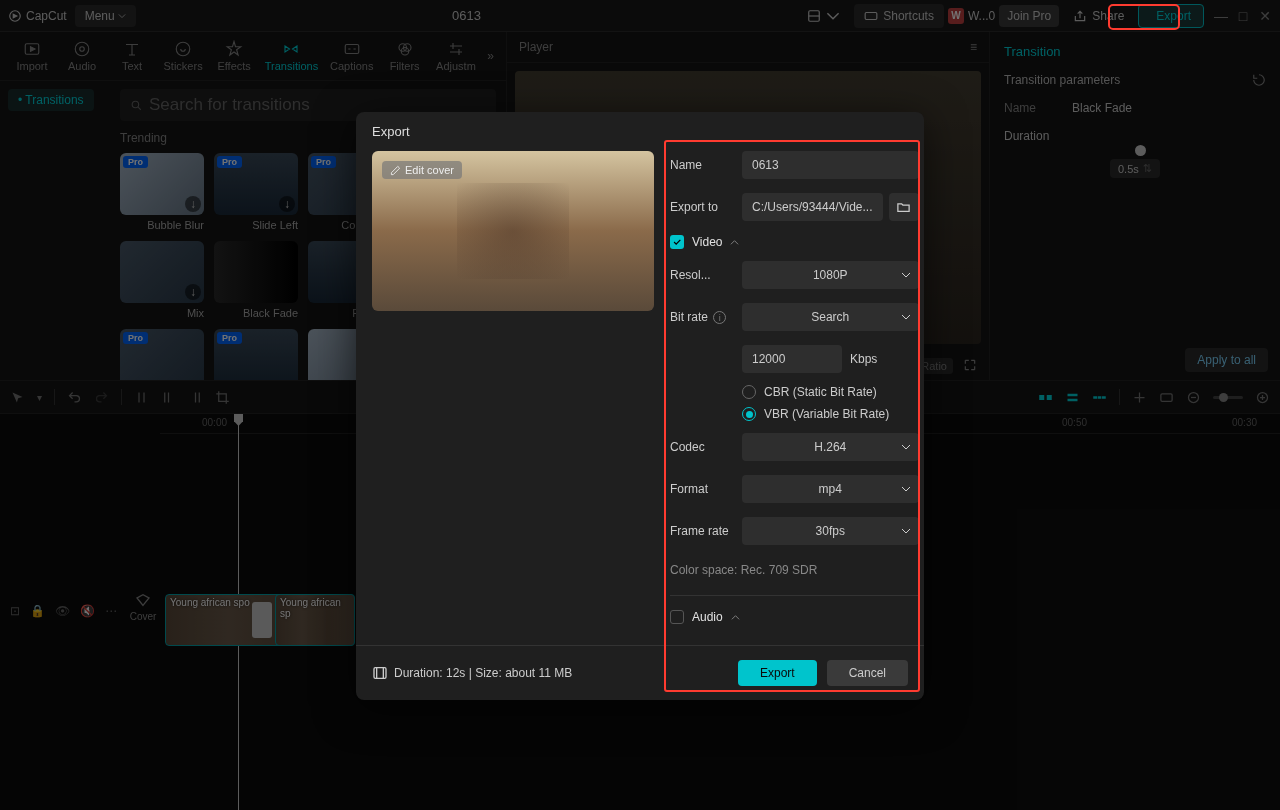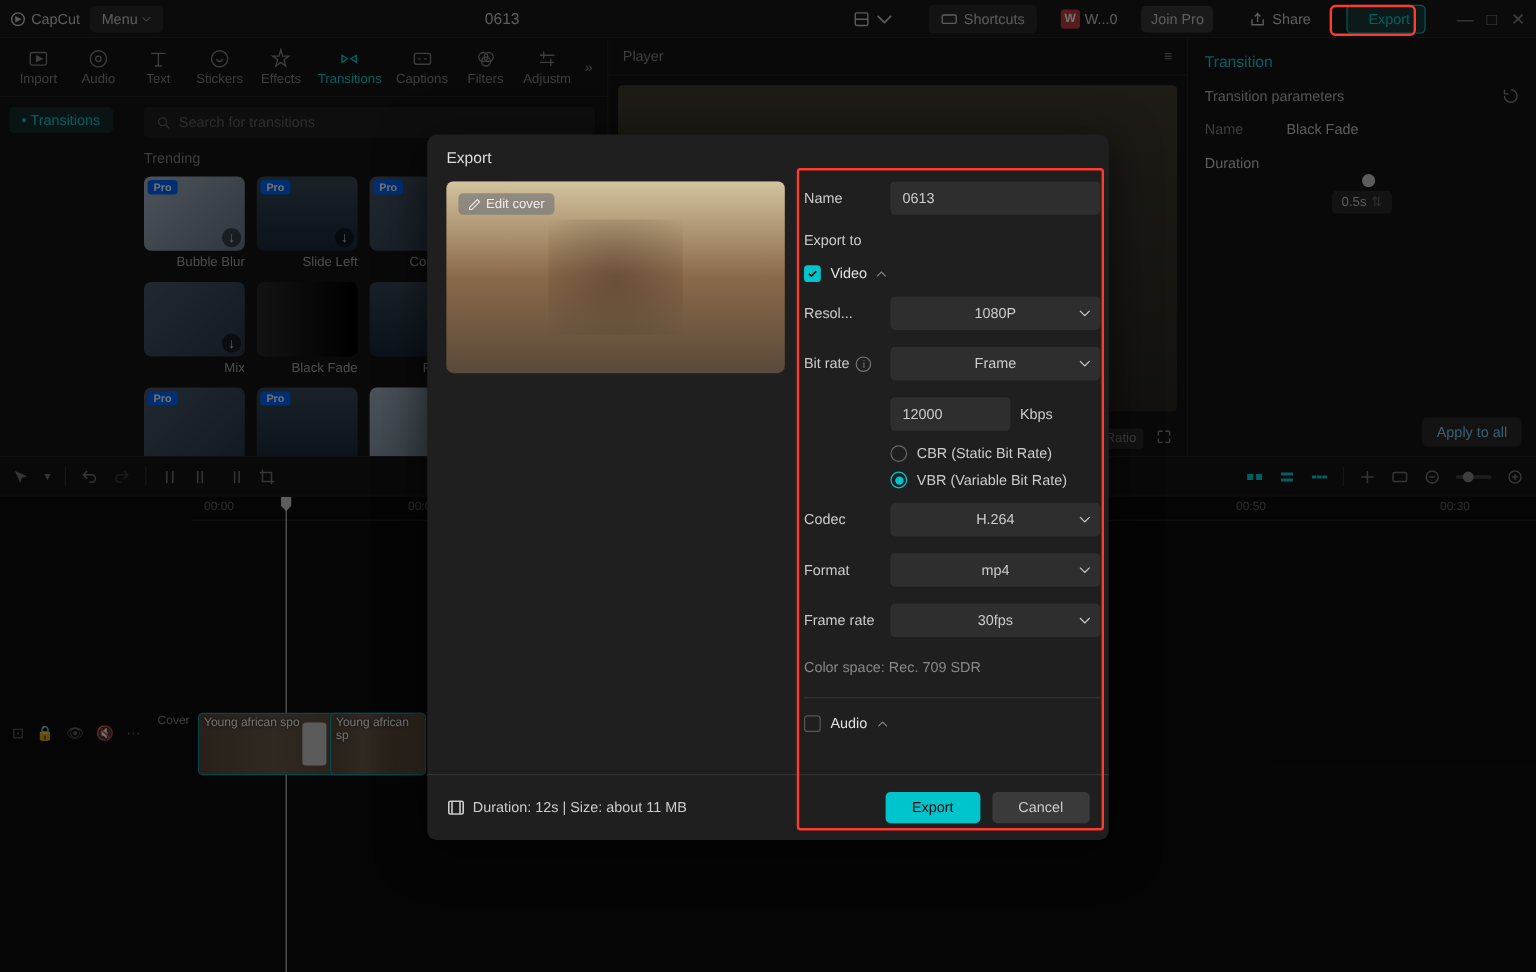--- a/index.html
+++ b/index.html
@@ -4,21 +4,21 @@
 <style>
 * { margin: 0; padding: 0; box-sizing: border-box; font-family: -apple-system, BlinkMacSystemFont, "Segoe UI", sans-serif; }
 body { background: #0d0d0d; color: #e0e0e0; width: 1280px; height: 810px; overflow: hidden; position: relative; font-size: 12px; }
 
 
 .topbar { height: 32px; background: #1a1a1a; display: flex; align-items: center; padding: 0 8px; gap: 8px; border-bottom: 1px solid #2a2a2a; }
 .logo { display: flex; align-items: center; gap: 4px; font-size: 12px; color: #ccc; font-weight: 500; }
 .logo svg { width: 14px; height: 14px; }
 .menu-btn { background: #2a2a2a; border: none; color: #ccc; padding: 4px 10px; border-radius: 4px; font-size: 12px; cursor: pointer; display: flex; align-items: center; gap: 3px; }
 .topbar-center { flex: 1; text-align: center; color: #ccc; font-size: 13px; }
-.topbar-right { display: flex; align-items: center; gap: 20px; }
+.topbar-right { display: flex; align-items: center; gap: 4px; }
 .top-btn { background: #2a2a2a; border: none; color: #ccc; padding: 5px 10px; border-radius: 4px; font-size: 12px; cursor: pointer; display: flex; align-items: center; gap: 5px; }
 .top-btn.plain { background: transparent; }
 .top-btn svg { width: 14px; height: 14px; }
 .joinpro { background: #3a3a3a; color: #ccc; padding: 4px 8px; border-radius: 4px; font-size: 12px; }
 .workspace-badge { display: flex; align-items: center; gap: 4px; }
 .ws-icon { width: 16px; height: 16px; background: #c04040; border-radius: 3px; display: flex; align-items: center; justify-content: center; font-size: 10px; font-weight: bold; color: #fff; }
 .export-btn-hdr { background: #1b3a3a; border: 1px solid #00c4cc; color: #00d4dc; padding: 4px 12px; border-radius: 4px; font-size: 12px; cursor: pointer; display: flex; align-items: center; gap: 5px; }
 .window-ctrl { display: flex; gap: 8px; margin-left: 6px; }
 .window-ctrl span { width: 14px; height: 14px; display: flex; align-items: center; justify-content: center; color: #888; cursor: pointer; font-size: 14px; }
 
@@ -28,21 +28,21 @@
 .toolbar-tabs { display: flex; align-items: center; padding: 4px 8px; gap: 2px; border-bottom: 1px solid #222; }
 .tool-tab { display: flex; flex-direction: column; align-items: center; gap: 2px; padding: 4px 8px; color: #888; cursor: pointer; font-size: 11px; min-width: 48px; }
 .tool-tab svg { width: 18px; height: 18px; }
 .tool-tab.active { color: #00d4dc; }
 .tool-more { color: #888; padding: 0 4px; cursor: pointer; }
 
 .left-body { display: flex; flex: 1; overflow: hidden; }
 .left-sidebar { width: 110px; padding: 8px; }
 .cat-chip { background: #1a2e2e; color: #00d4dc; padding: 4px 10px; border-radius: 4px; font-size: 12px; display: inline-block; }
 .left-content { flex: 1; padding: 8px 10px; overflow: hidden; }
-.search-box { background: #1f1f1f; border-radius: 4px; padding: 6px 10px; display: flex; align-items: center; gap: 6px; color: #666; font-size: 12px; margin-bottom: 10px; }
+.search-box { background: #1f1f1f; border-radius: 4px; padding: 6px 10px; display: flex; align-items: center; gap: 6px; color: #666; font-size: 17px; margin-bottom: 10px; }
 .search-box svg { width: 13px; height: 13px; }
 .section-label { color: #888; font-size: 12px; margin-bottom: 8px; }
 .thumb-grid { display: grid; grid-template-columns: repeat(4, 84px); gap: 10px 10px; }
 .thumb { width: 84px; }
 .thumb-img { width: 84px; height: 62px; background: linear-gradient(135deg, #4a5a6a, #2a3a4a); border-radius: 6px; position: relative; text-align: center; }
 .thumb-img.city { background: linear-gradient(180deg, #3a4a5a, #1a2a3a); }
 .thumb-img.fade { background: linear-gradient(90deg, #2a2a2a, #000); }
 .thumb-img.light { background: linear-gradient(135deg, #a8b8c8, #6a7a8a); }
 .pro-tag { position: absolute; top: 3px; left: 3px; background: #0066ff; color: #fff; font-size: 9px; font-weight: bold; padding: 1px 5px; border-radius: 3px; }
 .dl-icon { position: absolute; bottom: 3px; right: 3px; width: 16px; height: 16px; background: rgba(0,0,0,0.5); border-radius: 50%; display: flex; align-items: center; justify-content: center; color: #ccc; }
@@ -75,27 +75,27 @@
 .timeline-toolbar { height: 34px; background: #141414; border-top: 1px solid #222; border-bottom: 1px solid #222; display: flex; align-items: center; padding: 0 10px; gap: 12px; }
 .tt-left, .tt-right { display: flex; align-items: center; gap: 12px; }
 .tt-right { margin-left: auto; }
 .tt-icon { color: #777; cursor: pointer; display: flex; }
 .tt-icon svg { width: 15px; height: 15px; }
 .tt-icon.active { color: #00d4dc; }
 .tt-sep { width: 1px; height: 16px; background: #333; }
 
 .timeline { flex: 1; background: #0d0d0d; position: relative; height: 396px; }
 .time-ruler { height: 20px; position: relative; border-bottom: 1px solid #222; margin-left: 160px; }
-.time-tick { position: absolute; color: #666; font-size: 10px; top: 3px; }
+.time-tick { position: absolute; color: #666; font-size: 10px; top: 3px; margin-left: 32px; }
 .playhead { position: absolute; top: 0; bottom: 0; width: 1px; background: #ccc; left: 238px; }
 .playhead::before { content: ''; position: absolute; top: 0; left: -4px; width: 9px; height: 12px; background: #ccc; clip-path: polygon(0 0, 100% 0, 100% 60%, 50% 100%, 0 60%); }
 
 .track-area { display: flex; }
 .track-head { width: 160px; padding: 8px; }
-.cover-btn { width: 30px; display: flex; flex-direction: row; align-items: center; gap: 3px; color: #888; font-size: 10px; margin-top: 150px; margin-left: 120px; cursor: pointer; }
+.cover-btn { width: 30px; display: flex; flex-direction: column; align-items: center; gap: 3px; color: #888; font-size: 10px; margin-top: 150px; margin-left: 120px; cursor: pointer; }
 .cover-btn svg { width: 16px; height: 16px; }
 .track-ctrls { position: absolute; left: 10px; top: 190px; display: flex; gap: 10px; }
 .track-ctrls span { color: #666; font-size: 12px; cursor: pointer; }
 
 .track-content { flex: 1; position: relative; }
 .clip { position: absolute; top: 160px; left: 5px; height: 52px; width: 190px; background: linear-gradient(90deg, #5a4a3a, #6a5a4a, #5a4a3a, #6a5a4a); border: 1px solid #00a4ac; border-radius: 4px; overflow: hidden; }
 .clip-label { position: absolute; top: 2px; left: 4px; font-size: 10px; color: #fff; text-shadow: 0 0 3px rgba(0,0,0,0.8); }
 .clip2 { left: 115px; width: 80px; }
 .transition-marker { position: absolute; top: 168px; left: 92px; width: 20px; height: 36px; background: #c8c8c8; border-radius: 3px; z-index: 2; }
 
@@ -539,20 +539,28 @@
       </div>
     </div>
     <div class="modal-right">
       <div class="form-scroll">
         <div class="form-row">
           <span class="form-label">Name</span>
           <input class="form-input" value="0613" style="">
         </div>
         <div class="form-row">
           <span class="form-label">Export to</span>
+          <div class="path-row">
+            <div class="form-input">C:/Users/93444/Vide...</div>
+            <div class="folder-btn">
+                <svg viewBox="0 0 24 24" fill="none" stroke="currentColor" stroke-width="2">
+                  <path d="M3 6h6l2 2h10v10H3z"></path>
+                </svg>
+              </div>
+          </div>
         </div>
 
         <div class="section-cb">
           <span class="cb checked">
               <svg viewBox="0 0 24 24" fill="none" stroke="currentColor" stroke-width="3">
                 <path d="M5 12l5 5L20 7"></path>
               </svg>
             </span>
           <span>Video</span>
           <svg width="9" height="9" viewBox="0 0 10 10">
@@ -565,21 +573,21 @@
           <div class="form-select">
               <span>1080P</span>
               <svg viewBox="0 0 10 10">
                 <path d="M1 3l4 4 4-4" stroke="currentColor" fill="none"></path>
               </svg>
             </div>
         </div>
         <div class="form-row">
           <span class="form-label"><span>Bit rate</span> <span class="info-icon">i</span></span>
           <div class="form-select">
-              <span>Frame</span>
+              <span>Search</span>
               <svg viewBox="0 0 10 10">
                 <path d="M1 3l4 4 4-4" stroke="currentColor" fill="none"></path>
               </svg>
             </div>
         </div>
         <div class="bitrate-row">
           <input value="12000" style="">
           <span>Kbps</span>
         </div>
         <div class="radio-group">

